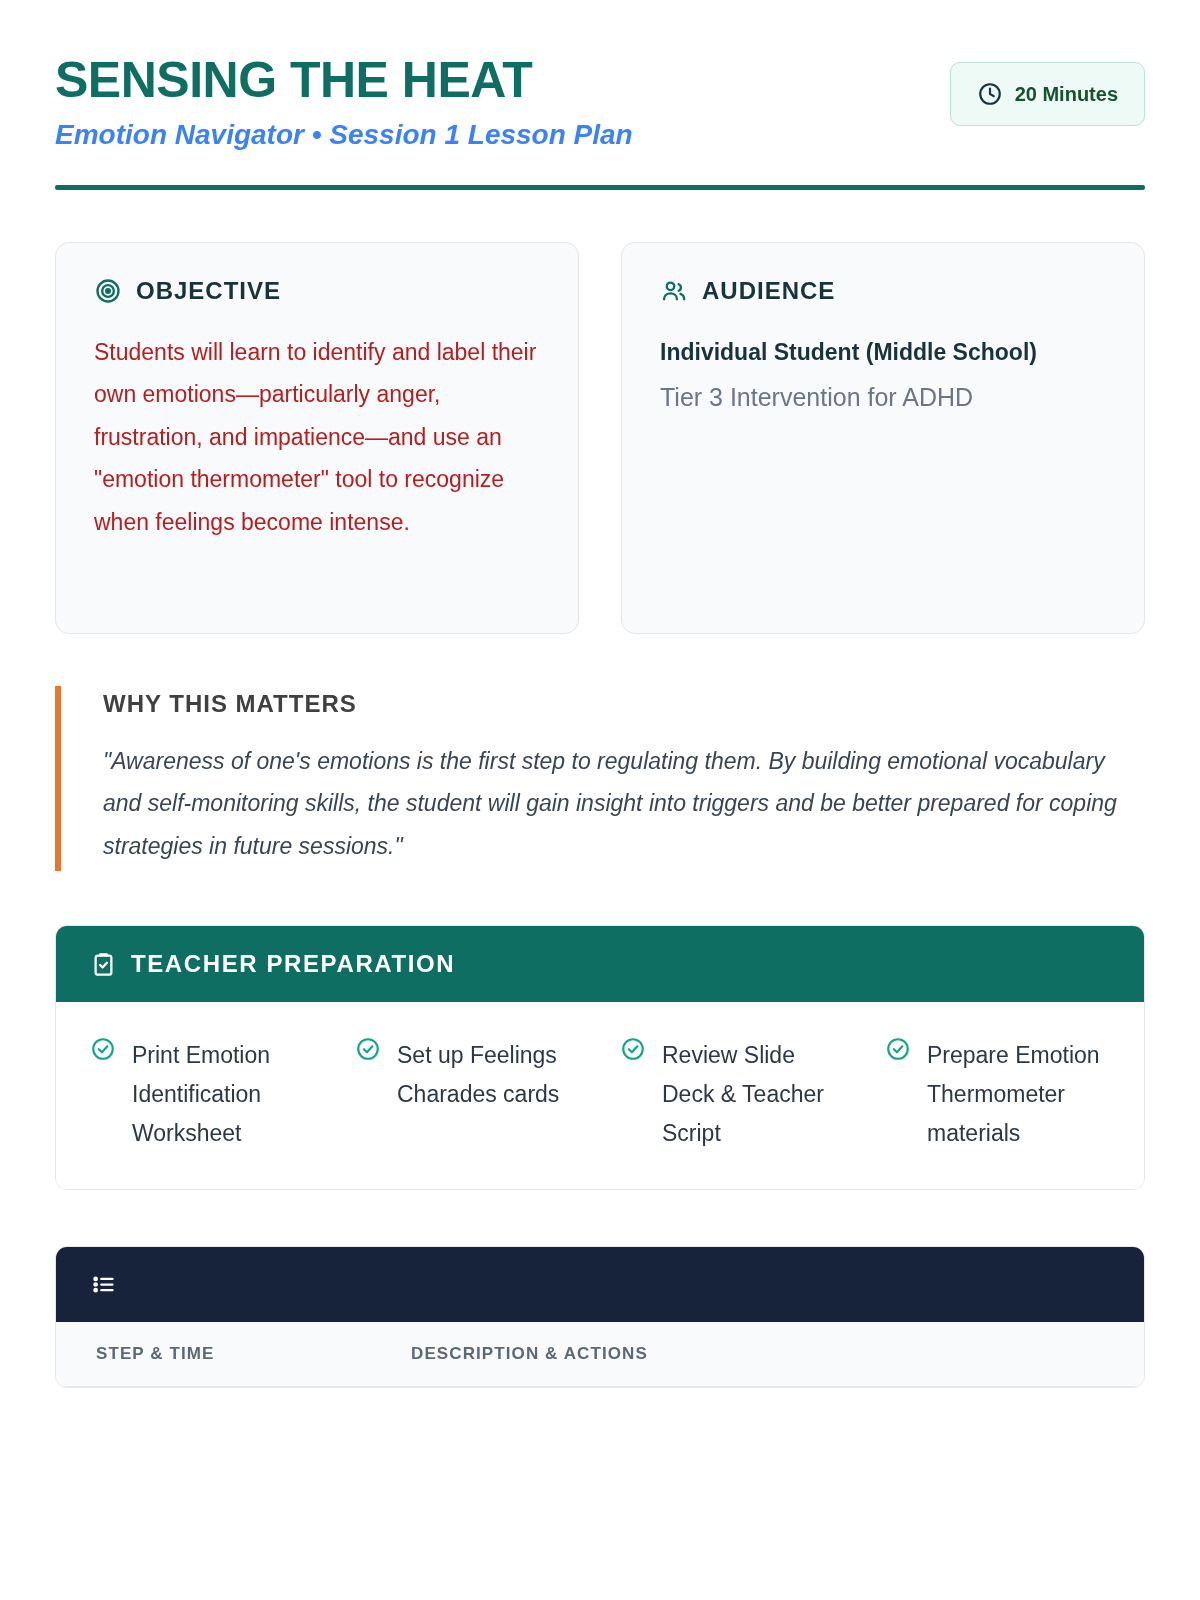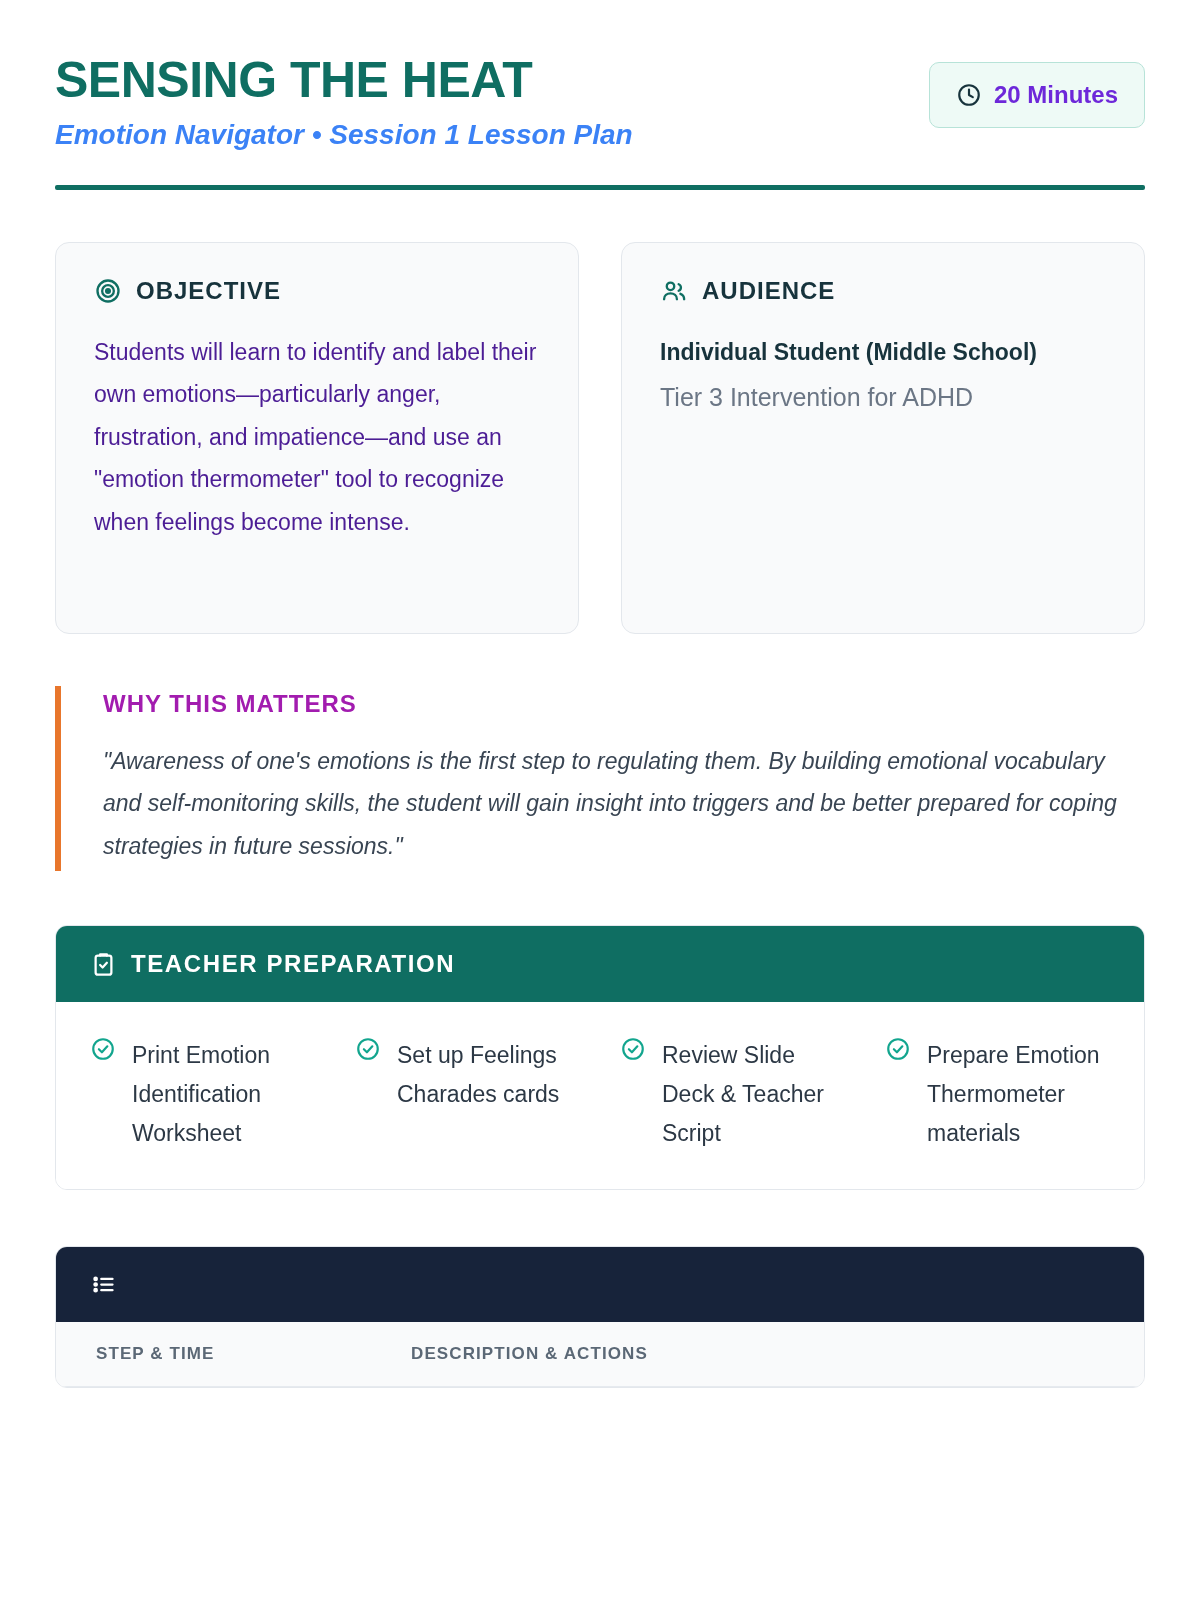--- a/index.html
+++ b/index.html
@@ -44,23 +44,23 @@
     display: flex;
     align-items: center;
     gap: 12px;
     border: 1.5px solid #b7e3d8;
     background: #eefaf6;
     border-radius: 10px;
     padding: 18px 26px;
     margin-top: 12px;
   }
   .duration-pill .label {
-    font-size: 24px;
-    font-weight: 700;
-    color: #6d28d9;
+    font-size: 20px;
+    font-weight: 700;
+    color: #14532d;
   }
   .rule {
     margin-top: 34px;
     height: 5px;
     background: #0f6e62;
     border-radius: 2px;
   }
 
   
   .cards {
@@ -85,21 +85,21 @@
   .card-head .card-title {
     font-size: 24px;
     font-weight: 700;
     letter-spacing: 1px;
     color: #17333c;
     text-transform: uppercase;
   }
   .card-body {
     font-size: 23px;
     line-height: 1.85;
-    color: #4c1d95;
+    color: #b91c1c;
   }
   .aud-main {
     font-size: 23px;
     font-weight: 700;
     line-height: 1.85;
     color: #17333c;
   }
   .aud-sub {
     margin-top: 10px;
     font-size: 25px;
@@ -109,21 +109,21 @@
   
   .why {
     margin-top: 52px;
     border-left: 6px solid #e8762c;
     padding: 4px 0 4px 42px;
   }
   .why-title {
     font-size: 24px;
     font-weight: 700;
     letter-spacing: 1px;
-    color: #a21caf;
+    color: #404040;
     text-transform: uppercase;
   }
   .why-quote {
     margin-top: 22px;
     font-size: 23px;
     font-style: italic;
     line-height: 1.85;
     color: #394553;
   }
 

